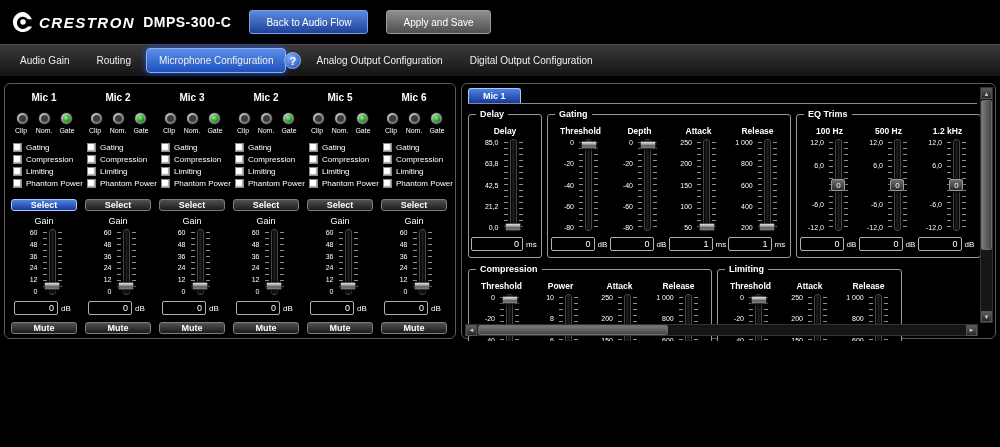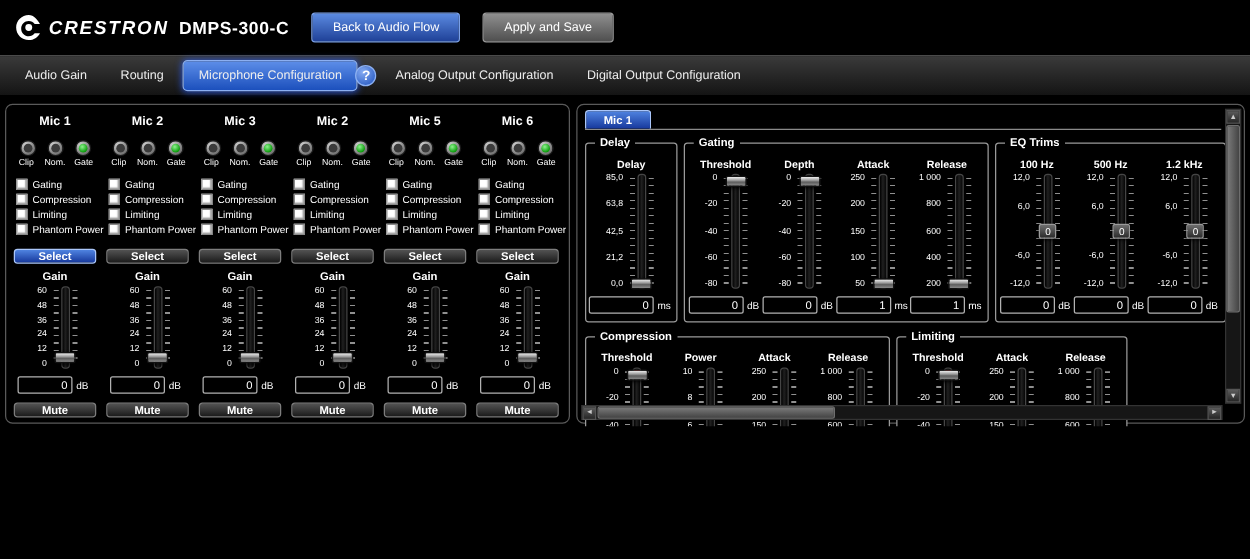--- a/index.html
+++ b/index.html
@@ -43,21 +43,21 @@
 .ledlabels span{width:21px;text-align:center}
 .checks{display:flex;flex-direction:column;gap:3px;align-self:flex-start;margin-left:6px}
 .checkrow{display:flex;align-items:center;gap:4px;cursor:pointer}
 .checkbox{width:9px;height:9px;background:#fff;border:1px solid #8a8a8a;box-shadow:inset -1px -1px 1px #aaa;flex:0 0 auto}
 .checklabel{font-size:8px;white-space:nowrap}
 .btn{width:66px;height:15px;font-size:9px;font-weight:bold;color:#fff;cursor:pointer;border-radius:3px;
   border:1px solid #7d7d7d;background:linear-gradient(#525252,#1b1b1b);display:flex;align-items:center;justify-content:center}
 .btn.selected{background:linear-gradient(#4f83e0,#16389c);border-color:#aac6fa}
 .selectbtn{margin:11px 12px 3px}
 .mutebtn{margin-top:7px}
-.gainlabel{font-size:9px;font-weight:bold;margin:2px 0 3px}
+.gainlabel{font-size:9px;font-weight:normal;margin:2px 0 3px}
 
 
 .slider{display:flex;justify-content:center}
 .slider.gain{height:116px}
 .grouprow .slider{height:92px}
 .scale{display:flex;flex-direction:column;justify-content:space-between;align-items:flex-end;
   font-size:7px;color:#fff;padding-right:2px;min-width:16px}
 .slbl{line-height:7px;white-space:nowrap}
 .trackzone{position:relative;display:flex;align-items:stretch;padding:0 2px}
 .ticks{width:4px;margin:3px 1px;background:repeating-linear-gradient(to bottom,#909090 0 1px,transparent 1px 6px)}

